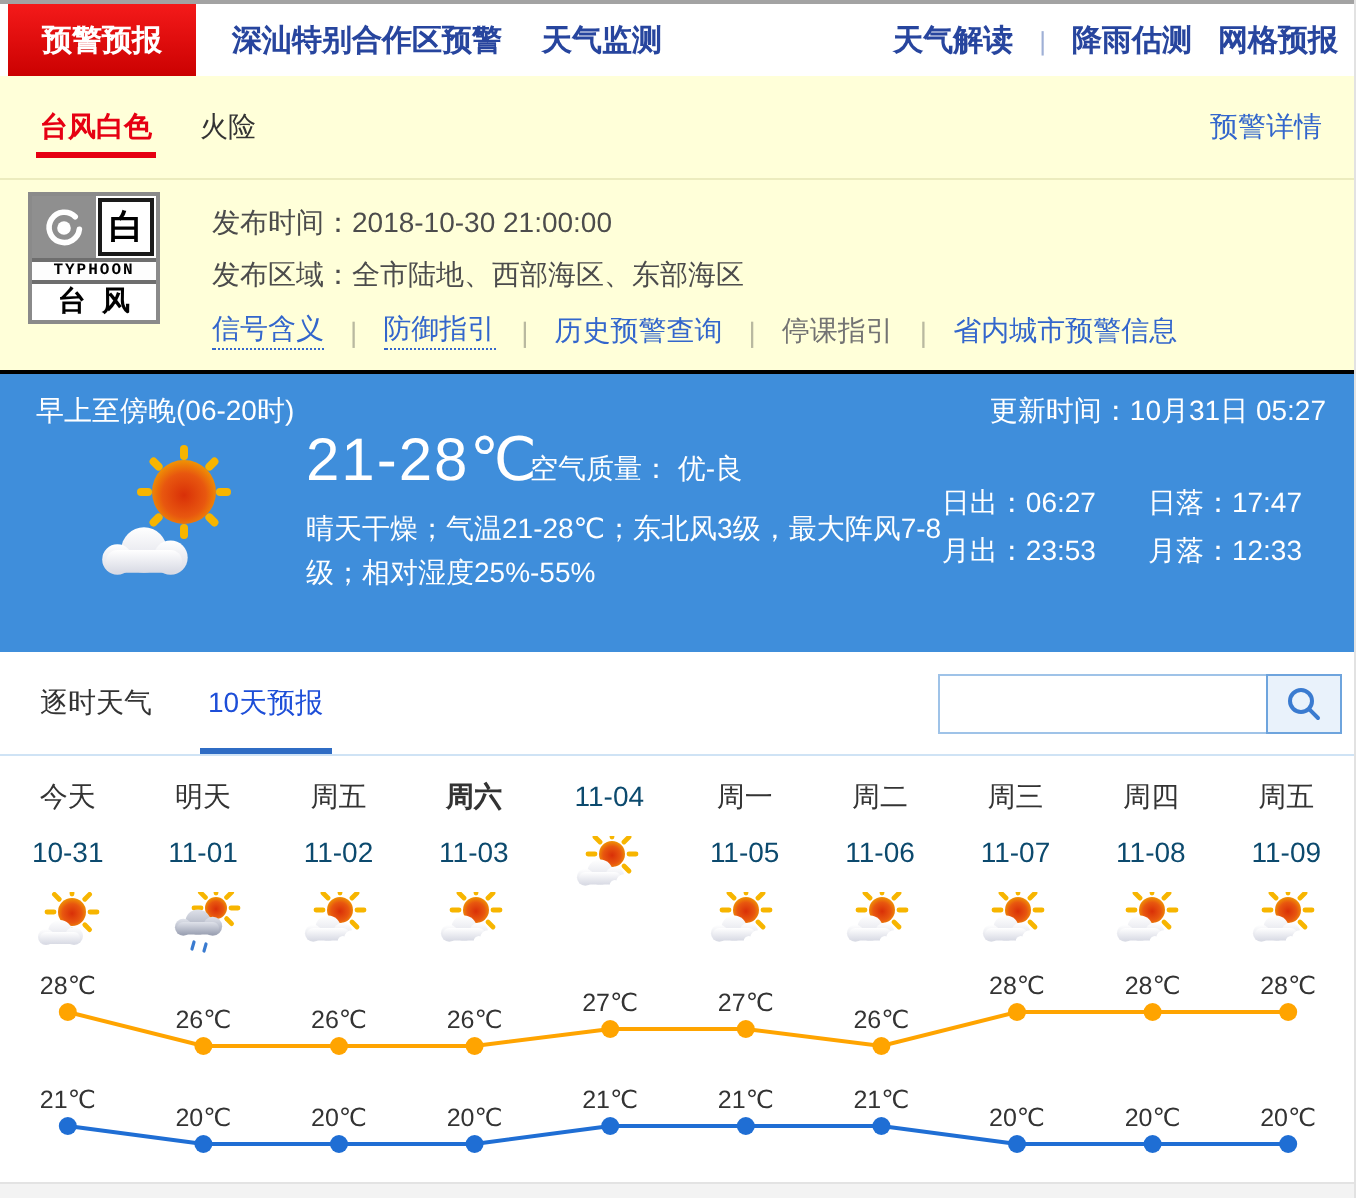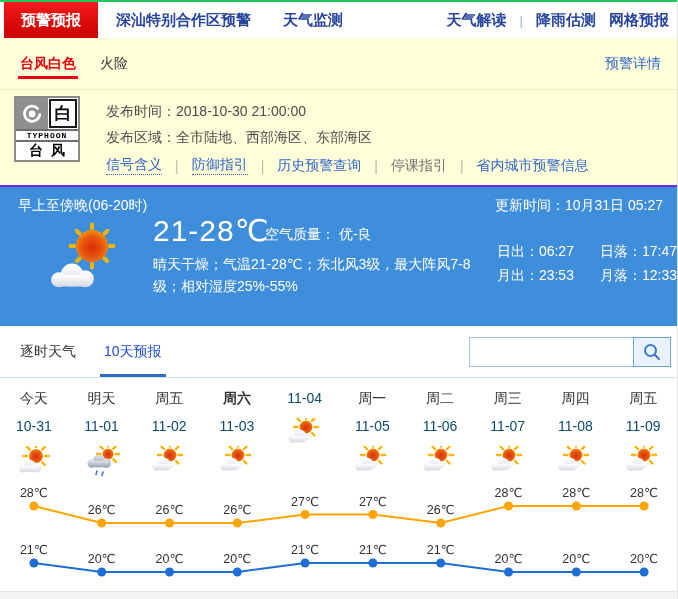--- a/index.html
+++ b/index.html
@@ -3,24 +3,24 @@
 <meta charset="utf-8">
 <style>
   * { margin:0; padding:0; box-sizing:border-box; }
   body { background:#fff; }
   #page {
     position:relative; width:678px; height:599px; overflow:hidden;
     background:#fff; border-right:1px solid #e2e2e2;
     font-family:"Liberation Sans","DejaVu Sans",sans-serif; color:#333;
   }
   
-  .topnav { height:38px; border-top:2px solid #22c55e; display:flex; align-items:stretch; background:#fff; }
+  .topnav { height:38px; border-top:2px solid #a3a3a3; display:flex; align-items:stretch; background:#fff; }
   .main-tab { margin-left:4px; padding:0 17px; display:flex; align-items:center;
     background:linear-gradient(#f41a1a,#cb0101); color:#fff; font-size:15px; font-weight:bold; cursor:pointer; }
-  .top-tabs { display:flex; align-items:center; gap:32px; padding-left:18px; }
+  .top-tabs { display:flex; align-items:center; gap:20px; padding-left:18px; }
   .top-tab { color:#27459e; font-size:15px; font-weight:bold; cursor:pointer; }
   .top-right { margin-left:auto; display:flex; align-items:center; gap:13px; padding-right:8px; }
   .top-right .top-tab { }
   .pipe { color:#9fb0d6; font-weight:normal; font-size:13px; }
   
   .warn-strip { background:#ffffd9; height:52px; display:flex; align-items:center;
     padding:0 16px 0 20px; border-bottom:1px solid #ececbe; }
   .warn-tab { position:relative; height:100%; display:flex; align-items:center;
     font-size:14px; color:#333; margin-right:24px; cursor:pointer; }
   .warn-tab.active { color:#e60012;font-weight:bold; }
@@ -39,27 +39,27 @@
   .t-zh { flex:1; display:flex; align-items:center; justify-content:center; letter-spacing:8px; padding-left:8px;
     font-size:14px; font-weight:bold; color:#000; }
   .winfo-text { margin-left:26px; padding-top:2px; font-size:14px; color:#4c4c4c; }
   .winfo-row { line-height:26px; white-space:nowrap; }
   .winfo-links { margin-top:6px; display:flex; align-items:center; gap:13px; font-size:14px; white-space:nowrap; }
   .wlink { color:#3366cc; cursor:pointer; }
   .wlink.dotted { border-bottom:1px dotted #3366cc; }
   .wlink.highlight { color:#737373; }
   .lsep { color:#b9b9a0; }
   
-  .sky { position:relative; height:141px; background:#3f8edb; border-top:2px solid #6d28d9; color:#fff; }
+  .sky { position:relative; height:141px; background:#3f8edb; border-top:2px solid #000000; color:#fff; }
   .sky-period { position:absolute; left:18px; top:10px; font-size:14px; }
   .sky-update { position:absolute; right:14px; top:10px; font-size:14px; }
   .temp-big { position:absolute; left:153px; top:26px; font-size:30px; letter-spacing:1px; }
   .air { position:absolute; left:265px; top:39px; font-size:14px; }
   .desc { position:absolute; left:153px; top:66px; width:345px; font-size:14px; line-height:22px; }
-  .sunmoon { position:absolute; right:0; top:56px; display:grid; grid-template-columns:auto auto;
+  .sunmoon { position:absolute; right:26px; top:56px; display:grid; grid-template-columns:auto auto;
     column-gap:26px; row-gap:6px; font-size:14px; }
   .big-icon { position:absolute; left:36px; top:34px; }
   
   .ftabs { position:relative; height:52px; display:flex; align-items:center; padding-left:20px;
     border-bottom:1px solid #cfe3f5; background:#fff; }
   .ftab { position:relative; height:100%; display:flex; align-items:center; font-size:14px; color:#333;
     margin-right:28px; cursor:pointer; }
   .ftab.active { color:#1d4ed8; }
   .ftab.active::after { content:""; position:absolute; left:-4px; right:-4px; bottom:0; height:3px; background:#2f6cc4; }
   .search { position:absolute; right:6px; top:11px; display:flex; }

